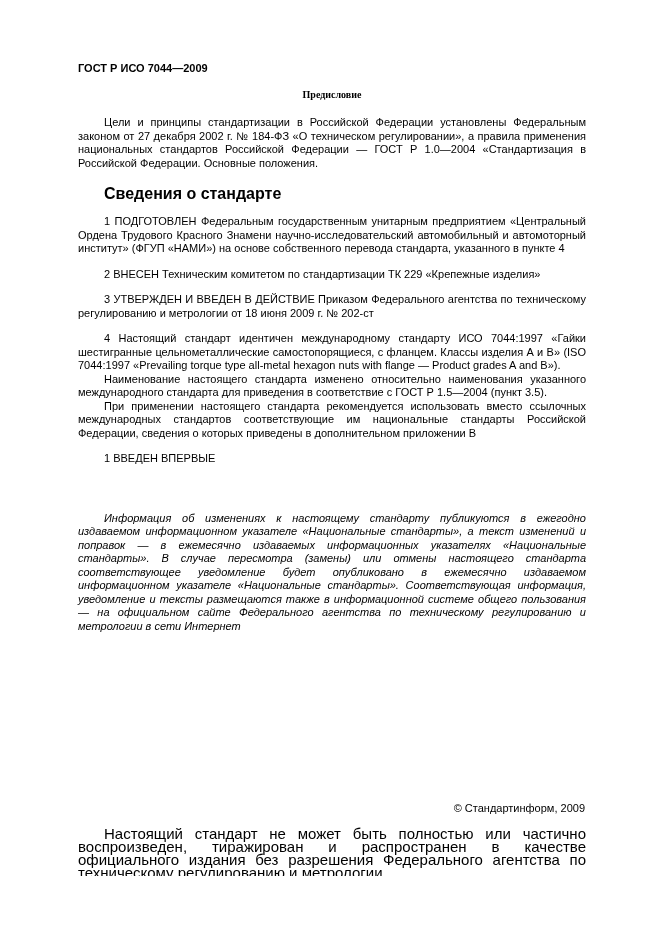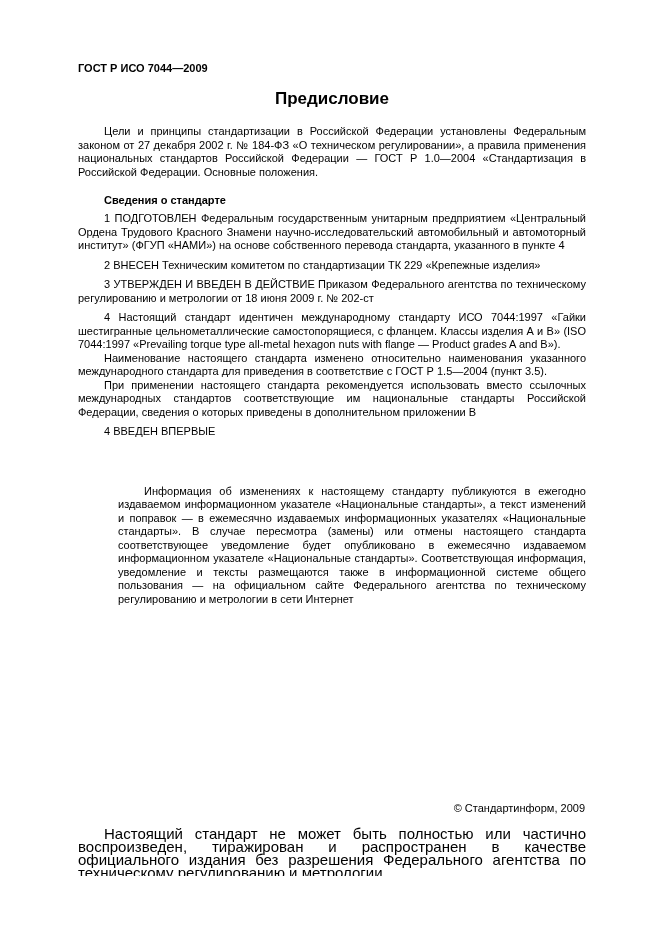--- a/index.html
+++ b/index.html
@@ -22,47 +22,48 @@
     top: 62px;
     width: 508px;
   }
   .doc-header {
     font-size: 11px;
     font-weight: bold;
     text-align: left;
     margin: 0;
   }
   .page-title {
-    font-size: 17px;
+    font-size: 10px;
     font-weight: bold;
     text-align: center;
     margin: 15px 0 16px 0;
+    font-family: Liberation Serif, serif;
   }
   .para {
     font-size: 11px;
     line-height: 13.5px;
     text-align: justify;
     text-indent: 26px;
     margin: 0;
   }
   .intro {
     margin-top: 13px;
   }
   .section-heading {
-    font-size: 11px;
+    font-size: 16px;
     font-weight: bold;
     margin: 15px 0 0 0;
     text-indent: 26px;
   }
   .gap {
-    margin-top: 6px;
+    margin-top: 12px;
   }
   .notice {
     margin-top: 46px;
-    margin-left: 40px;
+    font-style: italic;
   }
   .copyright {
     position: absolute;
     right: 76px;
     top: 802px;
     font-size: 11px;
     margin: 0;
     text-align: right;
     padding-left: 12px;
   }
@@ -95,21 +96,21 @@
     <p class="para intro">Цели и принципы стандартизации в Российской Федерации установлены Федеральным законом от 27 декабря 2002 г. № 184-ФЗ «О техническом регулировании», а правила применения национальных стандартов Российской Федерации — ГОСТ Р 1.0—2004 «Стандартизация в Российской Федерации. Основные положения.</p>
     <p class="section-heading">Сведения о стандарте</p>
 
     <div>
       <p class="para gap">1 ПОДГОТОВЛЕН Федеральным государственным унитарным предприятием «Центральный Ордена Трудового Красного Знамени научно-исследовательский автомобильный и автомоторный институт» (ФГУП «НАМИ») на основе собственного перевода стандарта, указанного в пункте 4</p>
       <p class="para gap">2 ВНЕСЕН Техническим комитетом по стандартизации ТК 229 «Крепежные изделия»</p>
       <p class="para gap">3 УТВЕРЖДЕН И ВВЕДЕН В ДЕЙСТВИЕ Приказом Федерального агентства по техническому регулированию и метрологии от 18 июня 2009 г. № 202-ст</p>
       <p class="para gap">4 Настоящий стандарт идентичен международному стандарту ИСО 7044:1997 «Гайки шестигранные цельнометаллические самостопорящиеся, с фланцем. Классы изделия А и В» (ISO 7044:1997 «Prevailing torque type all-metal hexagon nuts with flange — Product grades A and B»).</p>
       <p class="para">Наименование настоящего стандарта изменено относительно наименования указанного международного стандарта для приведения в соответствие с ГОСТ Р 1.5—2004 (пункт 3.5).</p>
       <p class="para">При применении настоящего стандарта рекомендуется использовать вместо ссылочных международных стандартов соответствующие им национальные стандарты Российской Федерации, сведения о которых приведены в дополнительном приложении В</p>
-      <p class="para gap">4 ВВЕДЕН ВПЕРВЫЕ</p>
+      <p class="para gap">1 ВВЕДЕН ВПЕРВЫЕ</p>
     </div>
 
     <p class="para notice">Информация об изменениях к настоящему стандарту публикуются в ежегодно издаваемом информационном указателе «Национальные стандарты», а текст изменений и поправок — в ежемесячно издаваемых информационных указателях «Национальные стандарты». В случае пересмотра (замены) или отмены настоящего стандарта соответствующее уведомление будет опубликовано в ежемесячно издаваемом информационном указателе «Национальные стандарты». Соответствующая информация, уведомление и тексты размещаются также в информационной системе общего пользования — на официальном сайте Федерального агентства по техническому регулированию и метрологии в сети Интернет</p>
   </div>
 
   <p class="copyright">© Стандартинформ, 2009</p>
   <p class="restriction">Настоящий стандарт не может быть полностью или частично воспроизведен, тиражирован и распространен в качестве официального издания без разрешения Федерального агентства по техническому регулированию и метрологии</p>
   <p class="page-number">II</p>
 </div>
 

